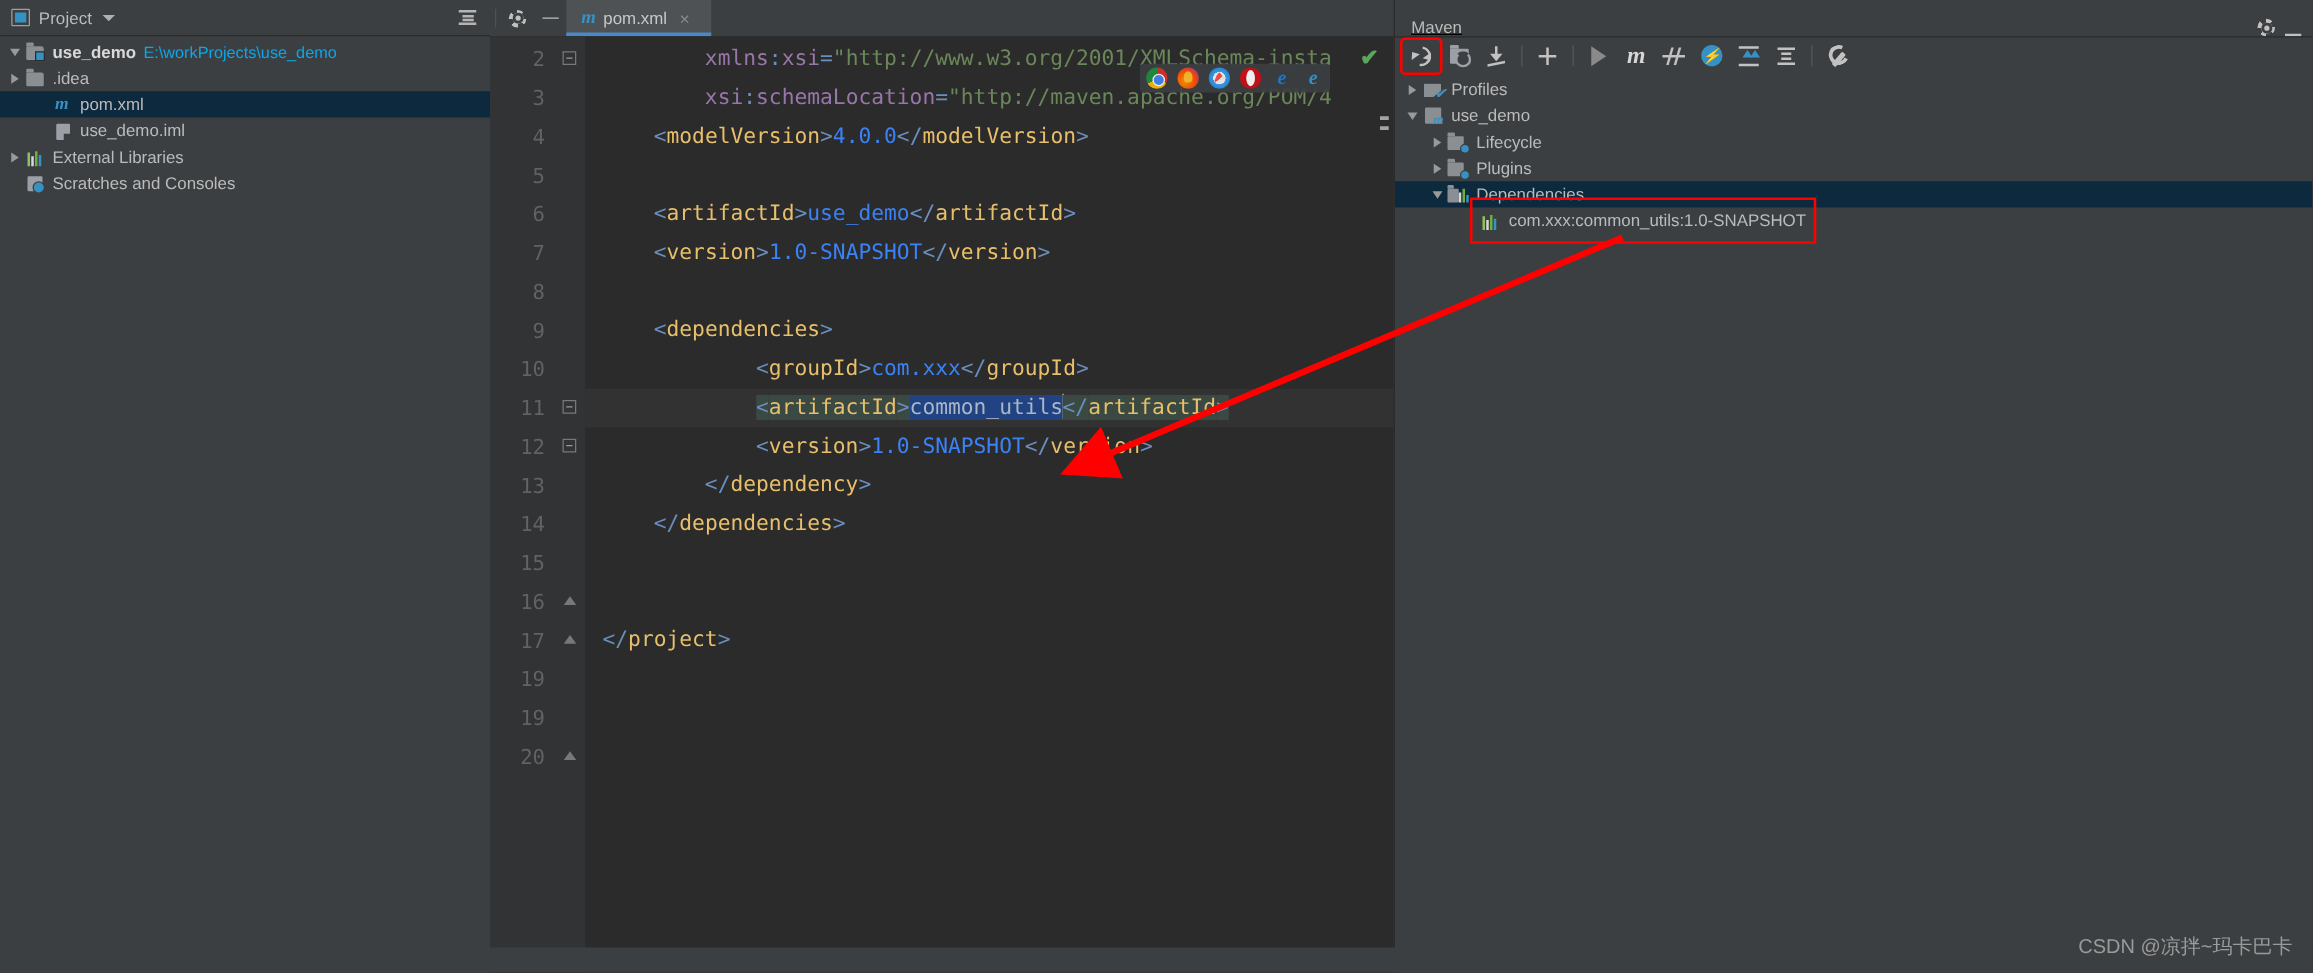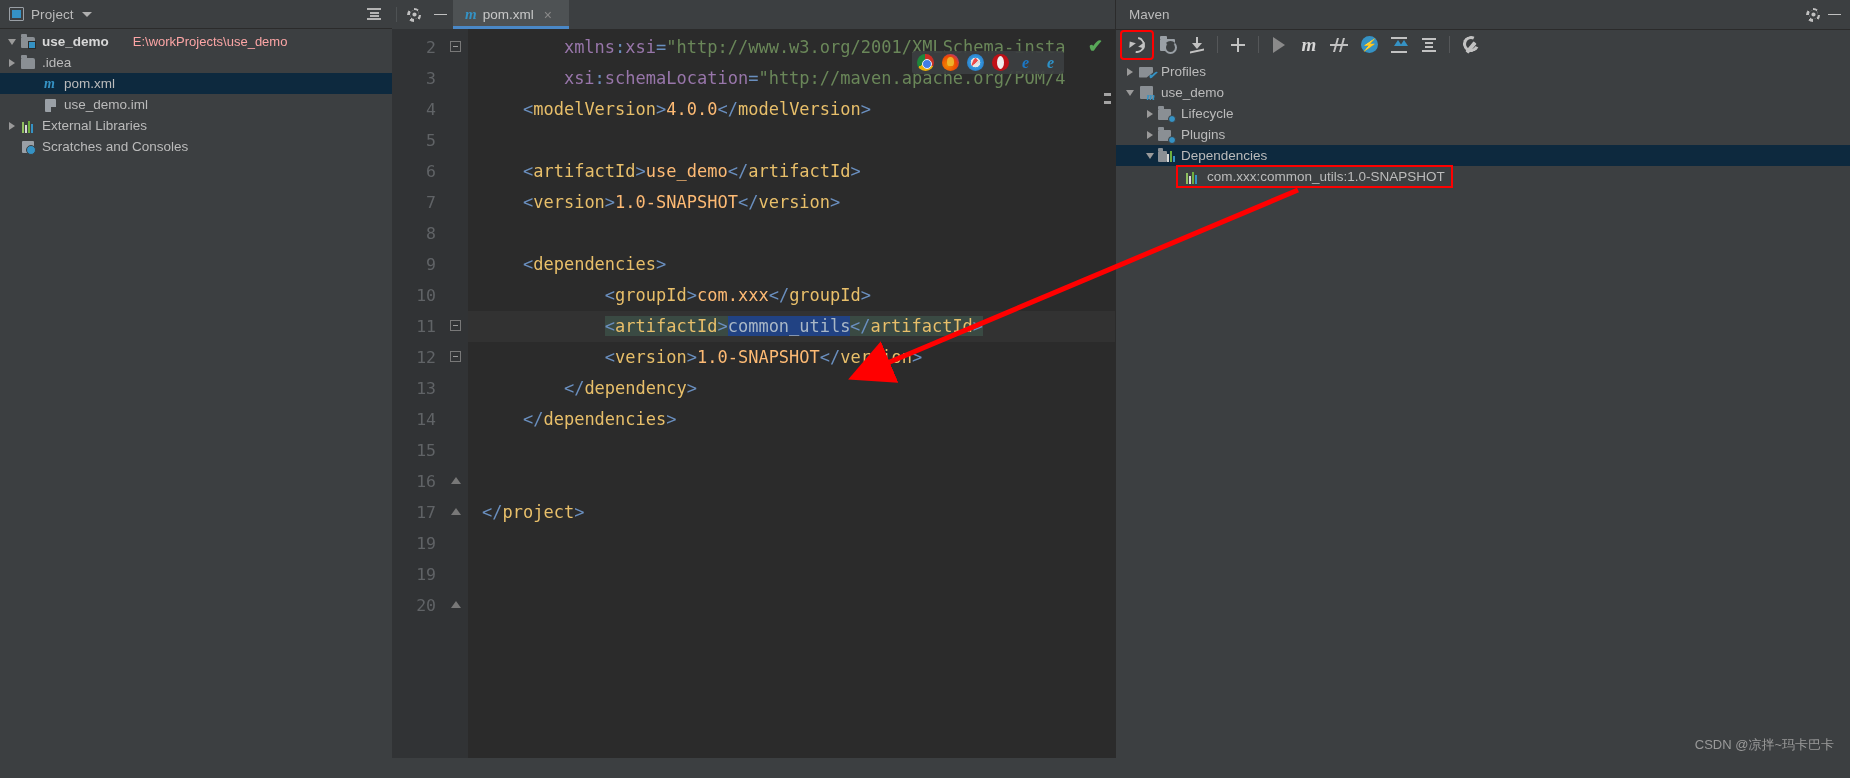--- a/index.html
+++ b/index.html
@@ -97,21 +97,21 @@
     position: absolute; left: 2px; top: 2px; width: 12px; height: 12px;
     background: #9aa0a6; border-radius: 1px;
   }
   .scratch::after {
     content: ""; position: absolute; right: -2px; bottom: -2px;
     width: 8px; height: 8px; border-radius: 50%;
     background: #3592c4; border: 1px solid #3c3f41;
   }
   .tlabel { color: #bbbbbb; }
   .tlabel.bold { font-weight: bold; color: #d8d8d8; }
-  .tpath { color: #fca5a5; margin-left: 24px; font-size: 13px; }
+  .tpath { color: #0ea5e9; margin-left: 6px; font-size: 13px; }
 
   
   .editor-area {
     flex: 1 1 auto; height: 778px; display: flex; flex-direction: column;
     background: #2b2b2b; position: relative; overflow: hidden;
   }
   .tabbar {
     height: 29px; background: #3c3f41; display: flex; align-items: stretch;
     position: relative; flex: 0 0 29px;
   }
@@ -193,21 +193,21 @@
   .cline {
     height: 31px; line-height: 31px; white-space: pre;
     font-family: "DejaVu Sans Mono", monospace; font-size: 17px;
     padding-left: 14px; position: relative;
   }
   .cline.hl { background: #323232; }
   .tag   { color: #e8bf6a; }
   .brk   { color: #6a8fbf; }
   .attr  { color: #9876aa; }
   .str   { color: #6a8759; }
-  .txt   { color: #fdba74; }
+  .txt   { color: #3b82f6; }
   .selbg { background: #214283; color: #a9b7c6; }
   .tagmatch { background: #3a4a43; }
   .caret {
     display: inline-block; width: 1.5px; height: 20px; background: #bbbbbb;
     vertical-align: -4px; margin: 0 -1px;
   }
 
   .code-ok {
     position: absolute; right: 12px; top: 6px;
     color: #58a858; font-size: 18px; font-weight: bold; z-index: 8;
@@ -262,21 +262,21 @@
   }
   .bi-edge { color: #2e9bd6; }
 
   
   .maven-panel {
     width: 735px; flex: 0 0 735px; height: 778px;
     background: #3c3f41; display: flex; flex-direction: column;
     border-left: 1px solid #2b2b2b; position: relative;
   }
   .maven-header {
-    height: 29px; display: flex; align-items: center; padding: 0 6px 0 13px;
+    height: 29px; display: flex; align-items: flex-end; padding: 0 6px 0 13px; text-decoration: underline;
   }
   .maven-title { color: #bbbbbb; font-size: 13.5px; flex: 1 1 auto; }
   .mh-gear { width: 22px; display: flex; align-items: center; justify-content: center; }
   .mh-min  { width: 20px; display: flex; align-items: center; justify-content: center; }
 
   .maven-toolbar {
     height: 30px; display: flex; align-items: center;
     padding-left: 6px; gap: 0px; border-top: 1px solid #2b2b2b;
   }
   .tb {
@@ -429,22 +429,22 @@
   .lib-bars { position: absolute; left: 2px; top: 3px; display: flex; gap: 1px; align-items: flex-end; }
   .lib-bars i { display: block; width: 2px; }
   .dep-redbox {
     outline: 2px solid #ff0000; margin-left: 0; padding-right: 6px;
   }
 
   
   .arrow-svg { position: absolute; left: 0; top: 0; pointer-events: none; z-index: 40; }
 
   .watermark {
-    position: absolute; right: 16px; bottom: 24px;
-    color: #9a9a9a; font-size: 13px; z-index: 30;
+    position: absolute; right: 16px; bottom: 10px;
+    color: #9a9a9a; font-size: 16px; z-index: 30;
   }
   .bottom-strip {
     position: absolute; left: 0; bottom: 0; width: 1850px; height: 20px;
     background: #3c3f41; z-index: 20;
   }
 </style>
 </head>
 <body>
 
 <div class="app">
@@ -766,21 +766,21 @@
           <span class="dep-bars">
             <i style="height:8px;background:#d8d8d8"></i>
               <i style="height:11px;background:#6fae3f"></i>
               <i style="height:6px;background:#3592c4"></i>
           </span>
         </span>
         <span>Dependencies</span>
       </div>
 
       <div class="mrow" style="padding-left:62px">
-        <span class="dep-redbox" style="display:flex;align-items:center;height:19px;padding-left:6px">
+        <span class="dep-redbox" style="display:flex;align-items:center;height:33px;padding-left:6px">
           <span class="mico">
             <span class="lib-bars">
               <i style="height:11px;background:#8fbf5f"></i>
                 <i style="height:8px;background:#d8d8d8"></i>
               <i style="height:12px;background:#6fae3f"></i>
                 <i style="height:9px;background:#3592c4"></i>
             </span>
           </span>
           <span>com.xxx:common_utils:1.0-SNAPSHOT</span>
         </span>

